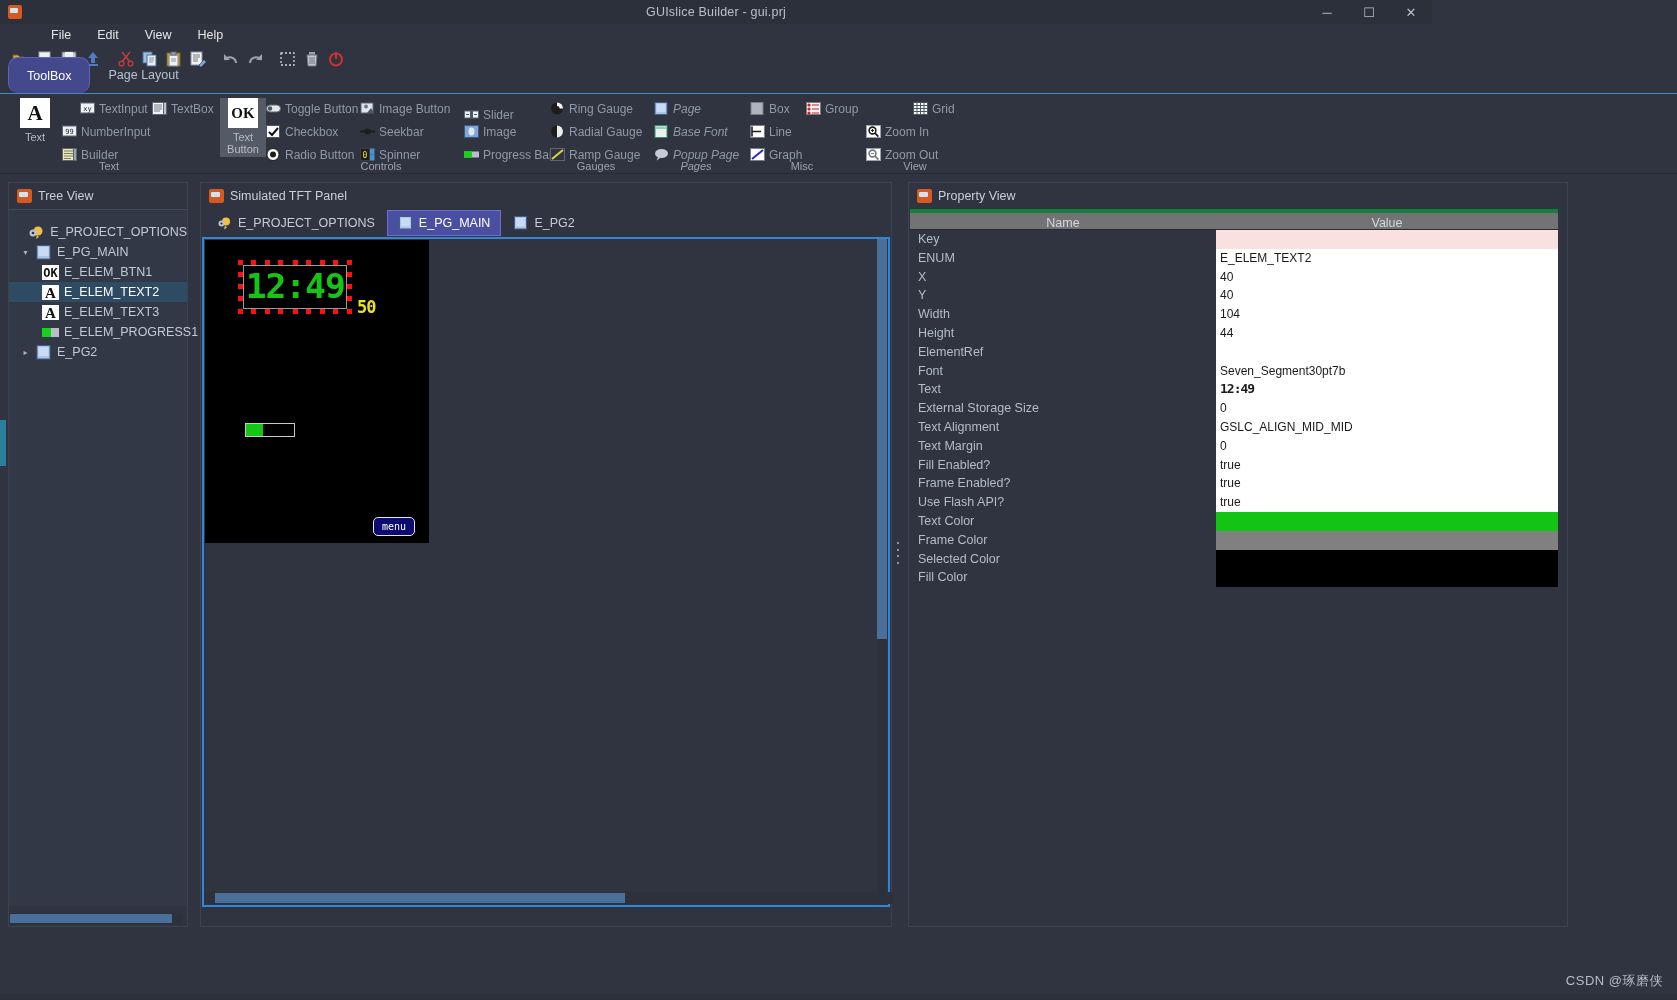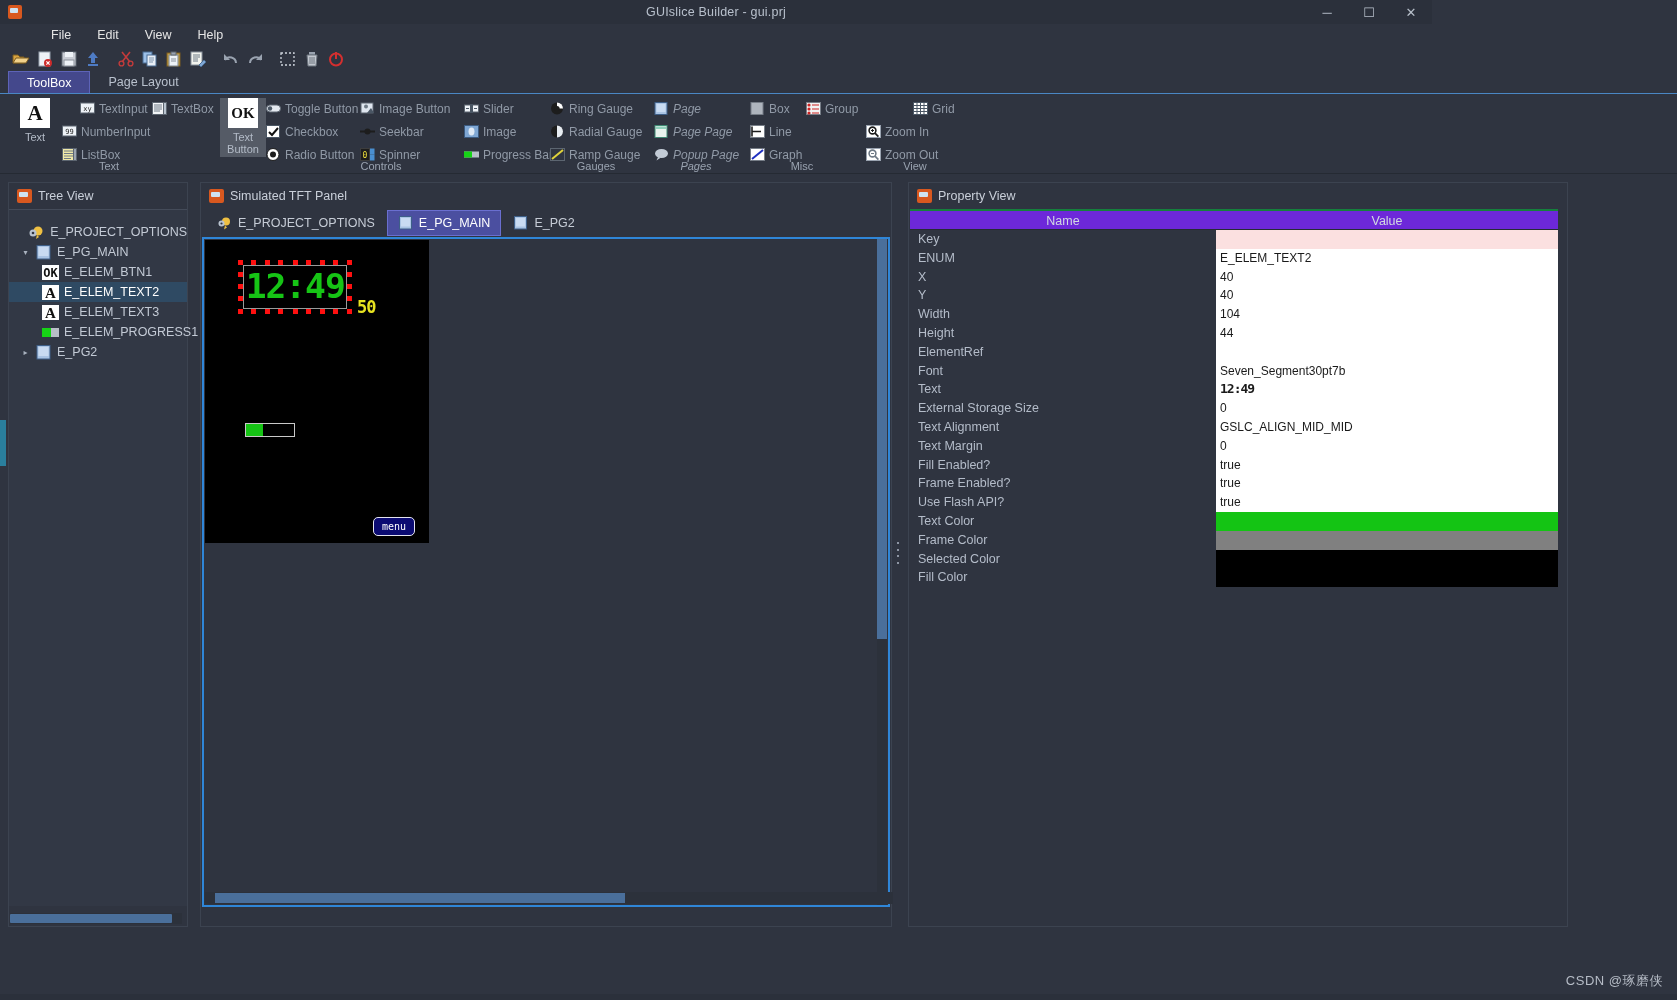--- a/index.html
+++ b/index.html
@@ -66,23 +66,24 @@
   .tsep { width:7px; }
 
   
   .ribbon-tabs {
     position:absolute; left:0; top:72px; width:1677px; height:22px;
     background:#2f3440;
     border-bottom:1px solid #4a87c4;
     display:flex; align-items:flex-end; padding-left:8px;
   }
   .rtab {
-    font-size:12.5px; padding:3px 18px 3px 18px; height:22px;
+    font-size:12.5px; padding:3px 18px 3px 18px; height:36px;
     display:flex; align-items:center;
     color:#b9c1cd;
+    border-radius:10px;
   }
   .rtab.active {
     background:#44488c; color:#ffffff;
     border:1px solid #5d63b8; border-bottom:none;
   }
 
   
   .ribbon {
     position:absolute; left:0; top:94px; width:1677px; height:80px;
     background:#2f3440;
@@ -237,22 +238,22 @@
 
   
   .propview {
     position:absolute; left:908px; top:182px; width:660px; height:745px;
     background:#2f3440; border:1px solid #3c4350;
   }
   .prop-table {
     position:absolute; left:1px; top:26px; width:648px;
   }
   .prop-head {
-    display:flex; height:21px; background:#6d28d9;
-    border-top:2px solid #15803d; border-bottom:1px solid #262b34;
+    display:flex; height:21px; background:#737373;
+    border-top:4px solid #15803d; border-bottom:1px solid #262b34;
     font-size:12.5px; color:#d2d8e2;
   }
   .prop-head .hname { width:306px; text-align:center; line-height:21px; }
   .prop-head .hval  { flex:1; text-align:center; line-height:21px; }
   .prow { display:flex; height:18.8px; font-size:12.5px; }
   .prow .pname {
     width:306px; padding-left:8px; line-height:18.8px; color:#b4bcc9;
     background:#2f3440;
   }
   .prow .pval {
@@ -427,21 +428,21 @@
             <text x="7.5" y="8.6" font-size="7" text-anchor="middle" fill="#222" font-family="monospace">99</text>
           </svg>
         <span>NumberInput</span>
       </div>
       <div class="ritem" style="left:62px; top:52px;">
         <svg class="gi" viewBox="0 0 15 13">
             <rect x="0.5" y="0.5" width="14" height="12" fill="#f0e9a8" stroke="#5c6570"></rect>
             <path d="M2 3h9M2 5.5h9M2 8h9M2 10.5h7" stroke="#6f7a86"></path>
             <rect x="11.5" y="0.5" width="3" height="12" fill="#9aa3b0" stroke="#5c6570"></rect>
           </svg>
-        <span>ListBox</span>
+        <span>Builder</span>
       </div>
       <div class="rgroup-title">Text</div>
     </div>
 
     <div class="rgroup" style="left:218px; width:326px;">
       <div class="big-item boxed" style="left:2px;">
         <div class="ico" style="font-size:15px;">OK</div>
         <div class="lbl">Text Button</div>
       </div>
       <div class="ritem" style="left:48px; top:6px;">
@@ -452,21 +453,21 @@
         <span>Toggle Button</span>
       </div>
       <div class="ritem" style="left:142px; top:6px;">
         <svg class="gi" viewBox="0 0 15 13">
             <rect x="1" y="1" width="12" height="10" fill="#dfe6ef" stroke="#5c6570"></rect>
             <circle cx="6" cy="4.5" r="2" fill="#6f7a86"></circle>
             <path d="M7 11l4-5 3 5z" fill="#4a5664"></path>
           </svg>
         <span>Image Button</span>
       </div>
-      <div class="ritem" style="left:246px; top:6px;">
+      <div class="ritem" style="left:246px; top:12px;">
         <svg class="gi" viewBox="0 0 15 13">
             <rect x="0.5" y="3" width="14" height="7" fill="#eef2f7" stroke="#5c6570"></rect>
             <rect x="6" y="2" width="3" height="9" fill="#4a5664"></rect>
             <path d="M2 6.5h3M10 6.5h3" stroke="#4a5664"></path>
           </svg>
         <span>Slider</span>
       </div>
       <div class="ritem" style="left:48px; top:29px;">
         <svg class="gi" viewBox="0 0 15 13">
             <rect x="0.5" y="0.5" width="13" height="12" fill="#ffffff" stroke="#4a5664"></rect>
@@ -546,21 +547,21 @@
             <rect x="1" y="0.5" width="12" height="12" fill="#aac4e4" stroke="#3e5f88"></rect>
             <rect x="2.5" y="2" width="9" height="8" fill="#c9dbf2"></rect>
           </svg>
         <span>Page</span>
       </div>
       <div class="ritem" style="left:6px; top:29px;">
         <svg class="gi" viewBox="0 0 15 13">
             <rect x="1" y="0.5" width="12" height="12" fill="#e9f3ee" stroke="#3e8872"></rect>
             <rect x="2" y="1.5" width="10" height="2.5" fill="#8fd0bb"></rect>
           </svg>
-        <span>Page Page</span>
+        <span>Base Font</span>
       </div>
       <div class="ritem" style="left:6px; top:52px;">
         <svg class="gi" viewBox="0 0 15 13">
             <ellipse cx="7.5" cy="5.5" rx="6.5" ry="4.5" fill="#c3cbd6"></ellipse>
             <path d="M4 9l-1.5 3.5L7 9.5z" fill="#c3cbd6"></path>
           </svg>
         <span>Popup Page</span>
       </div>
       <div class="rgroup-title">Pages</div>
     </div>

